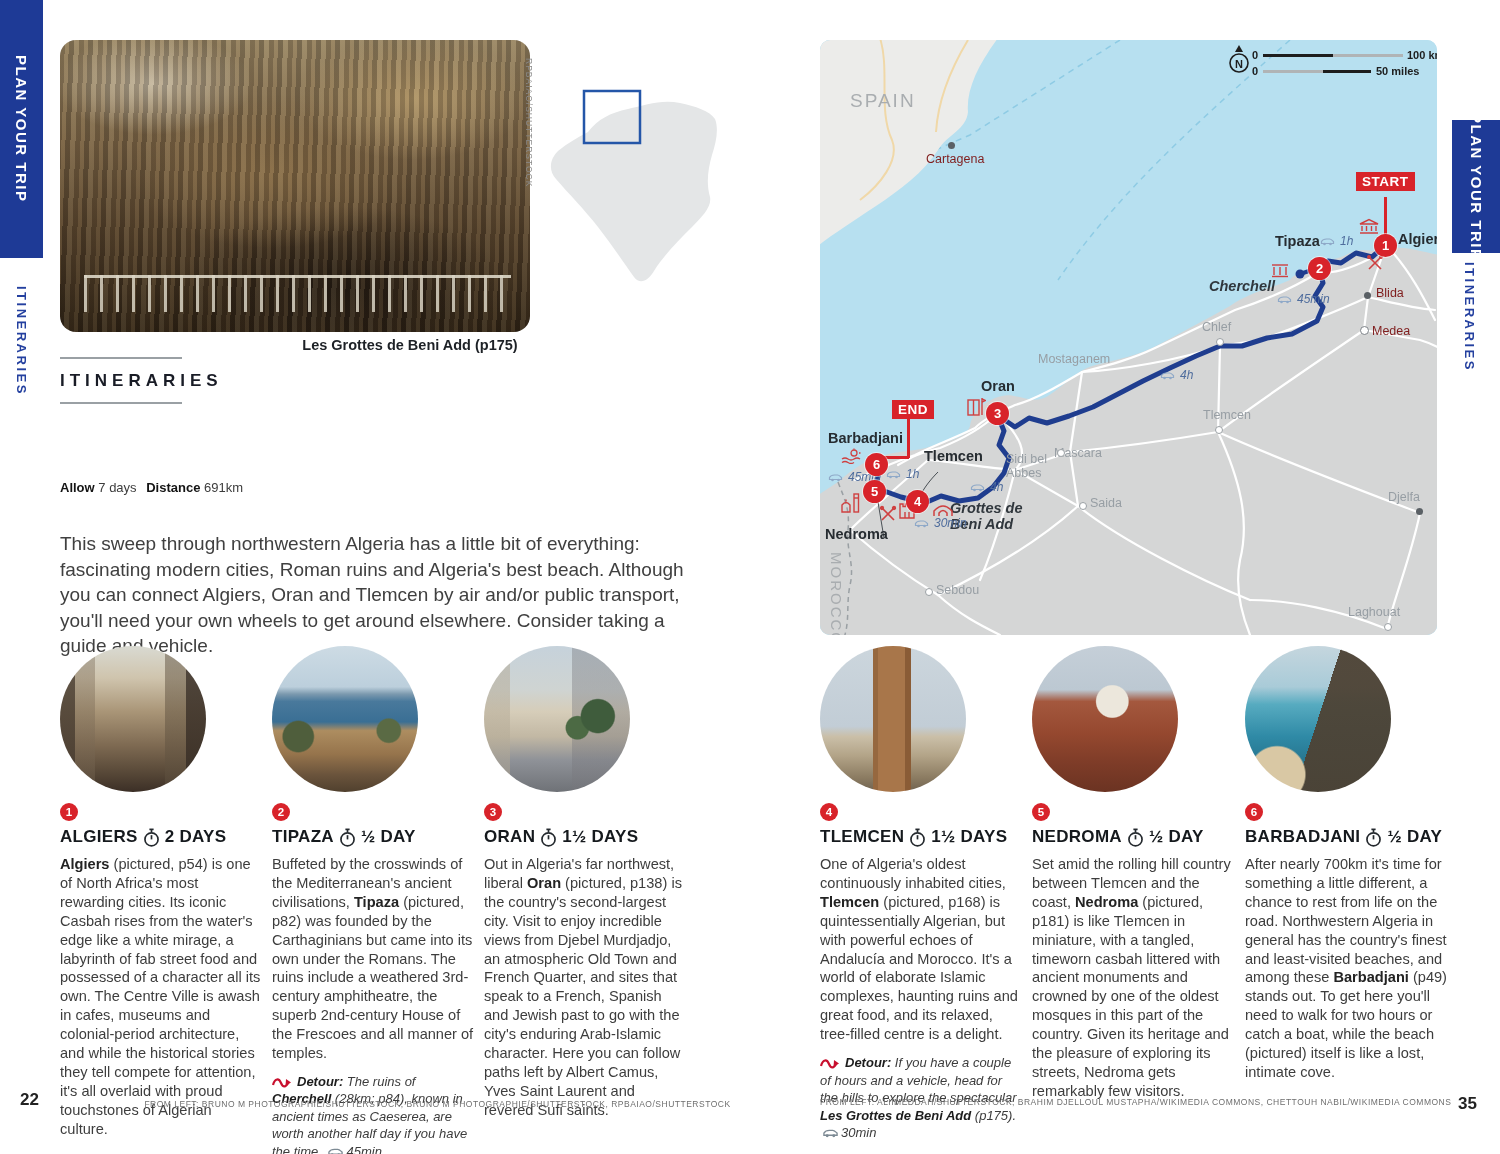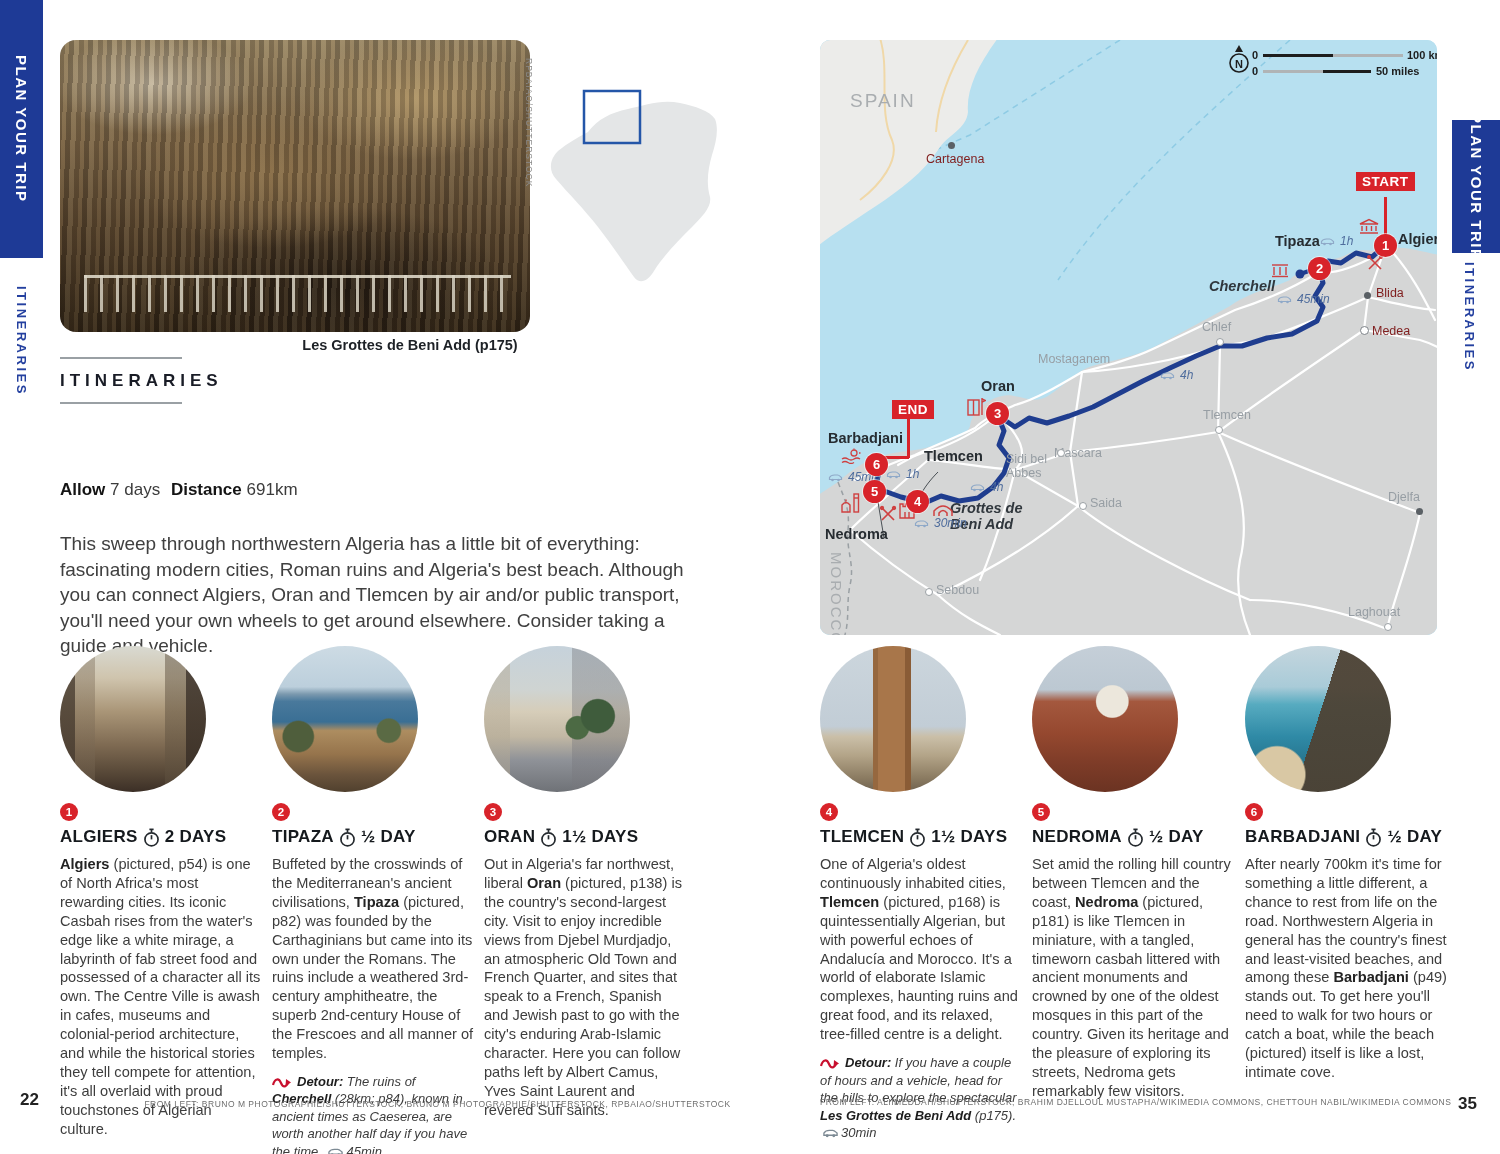--- a/index.html
+++ b/index.html
@@ -30,21 +30,21 @@
   .hero-caption{position:absolute;left:280px;top:337px;width:260px;text-align:center;
       font-size:14.5px;font-weight:bold;color:#1d2126;}
 
   
   .inset{position:absolute;left:540px;top:85px;width:185px;height:210px;}
 
   
   .rule{position:absolute;height:2px;background:#9aa0a4;width:122px;left:60px;}
   .kicker{position:absolute;left:60px;top:371px;font-size:17px;font-weight:bold;letter-spacing:5px;color:#191c26;}
   .title{position:absolute;left:57px;top:406px;font-size:53px;font-weight:bold;color:#253c9c;letter-spacing:-0.5px;}
-  .meta{position:absolute;left:60px;top:480px;font-size:17px;color:#3c3c3c;}
+  .meta{position:absolute;left:60px;top:480px;font-size:13px;color:#3c3c3c;}
   .meta b{color:#141414;}
   .intro{position:absolute;left:60px;top:512px;width:648px;font-size:19px;line-height:25.5px;color:#404040;}
 
   
   .stop-col{position:absolute;top:646px;width:202px;}
   .photo-circle{width:146px;height:146px;border-radius:50%;}
   .stop-num{width:18px;height:18px;border-radius:50%;background:#d8232a;color:#fff;font-size:11.5px;font-weight:bold;
       display:flex;align-items:center;justify-content:center;margin-top:11px;}
   .stop-head{display:flex;align-items:center;gap:5px;margin:6px 0 0 0;font-size:17px;font-weight:bold;
       color:#15191d;letter-spacing:.3px;white-space:nowrap;}

